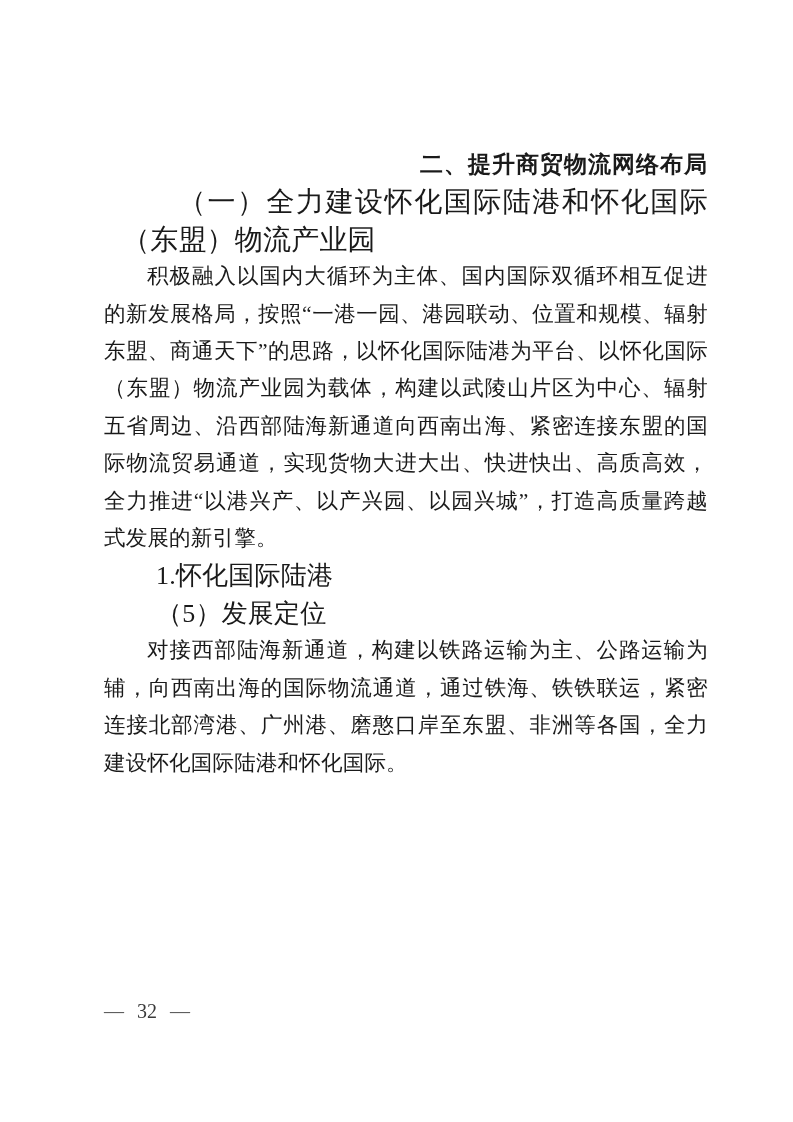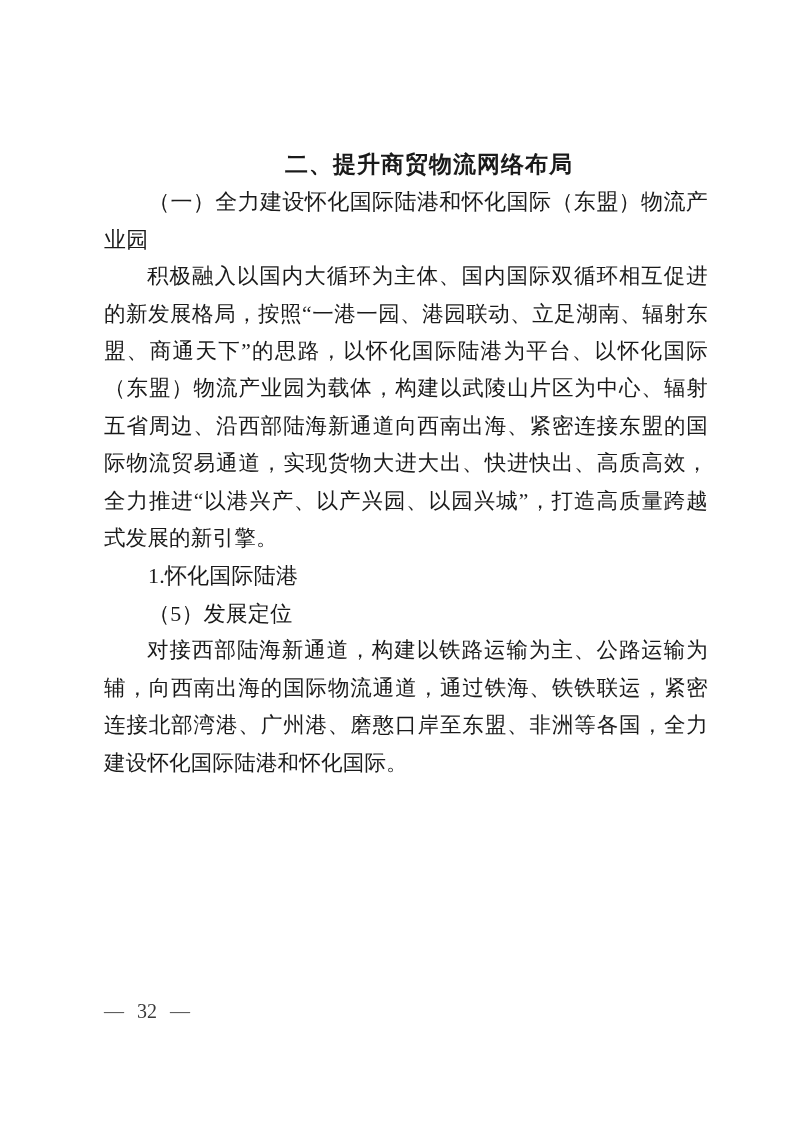--- a/index.html
+++ b/index.html
@@ -36,30 +36,31 @@
     font-weight: normal;
     word-break: break-all;
     letter-spacing: 0.2px;
   }
   
   .blk.h1 {
     font-family: "Liberation Sans", "DejaVu Sans", sans-serif;
     font-weight: 700;
     font-size: 23px;
     letter-spacing: 1px;
-    text-align: center;
+    text-align: right;
   }
   
   .blk.h2 {
-    font-size: 22px;
+    font-size: 28px;
+    margin-left: 18px;
   }
   
   .blk.h3, .blk.h4 {
     text-align: left;
-    font-size: 22px;
+    font-size: 26px;
   }
   .footer {
     position: absolute;
     left: 104px;
     top: 1000px;
     display: flex;
     align-items: center;
     gap: 13px;
     font-size: 20px;
     color: #3a3a3a;
@@ -72,21 +73,21 @@
 </head>
 <body>
 
 <div class="page">
 
   <main class="text-block">
     <h2 class="blk h1">二、提升商贸物流网络布局</h2>
 
     <h3 class="blk h2">（一）全力建设怀化国际陆港和怀化国际（东盟）物流产业园</h3>
 
-    <p class="blk p">积极融入以国内大循环为主体、国内国际双循环相互促进的新发展格局，按照“一港一园、港园联动、立足湖南、辐射东盟、商通天下”的思路，以怀化国际陆港为平台、以怀化国际（东盟）物流产业园为载体，构建以武陵山片区为中心、辐射五省周边、沿西部陆海新通道向西南出海、紧密连接东盟的国际物流贸易通道，实现货物大进大出、快进快出、高质高效，全力推进“以港兴产、以产兴园、以园兴城”，打造高质量跨越式发展的新引擎。</p>
+    <p class="blk p">积极融入以国内大循环为主体、国内国际双循环相互促进的新发展格局，按照“一港一园、港园联动、位置和规模、辐射东盟、商通天下”的思路，以怀化国际陆港为平台、以怀化国际（东盟）物流产业园为载体，构建以武陵山片区为中心、辐射五省周边、沿西部陆海新通道向西南出海、紧密连接东盟的国际物流贸易通道，实现货物大进大出、快进快出、高质高效，全力推进“以港兴产、以产兴园、以园兴城”，打造高质量跨越式发展的新引擎。</p>
 
     <p class="blk h3">1.怀化国际陆港</p>
 
 
 
     <p class="blk h4">（5）发展定位</p>
 
     <p class="blk p">对接西部陆海新通道，构建以铁路运输为主、公路运输为辅，向西南出海的国际物流通道，通过铁海、铁铁联运，紧密连接北部湾港、广州港、磨憨口岸至东盟、非洲等各国，全力建设怀化国际陆港和怀化国际。</p>
 
 

